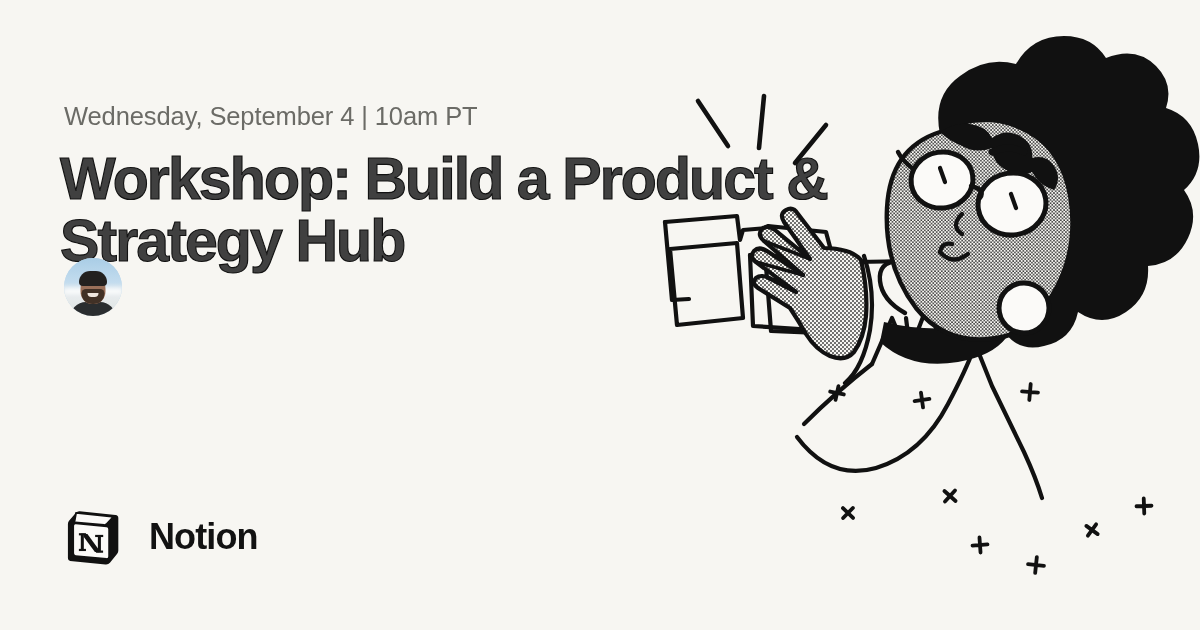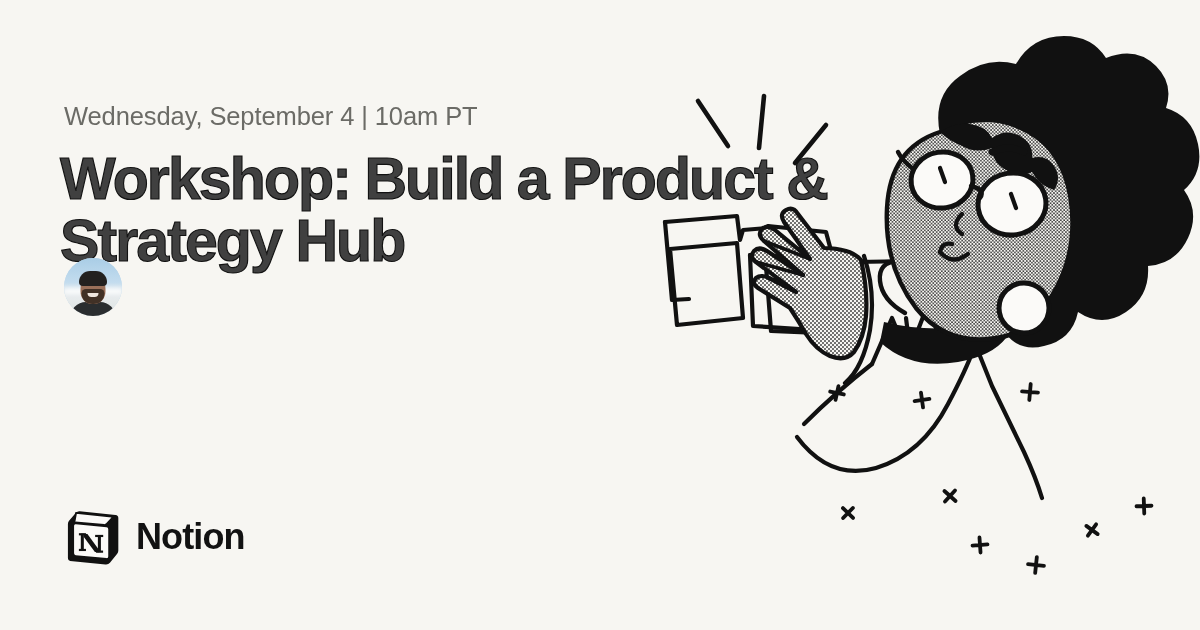--- a/index.html
+++ b/index.html
@@ -159,21 +159,21 @@
     white-space: nowrap;
   }
 
   
   #notion-logo {
     position: absolute;
     left: 64px;
     top: 509px;
     display: flex;
     align-items: center;
-    gap: 16px;
+    gap: 29px;
     justify-content: space-between;
   }
   #notion-mark { display: block; }
   #notion-wordmark {
     font-size: 36px;
     font-weight: 600;
     letter-spacing: -0.9px;
     color: #121212;
     line-height: 1;
   }

